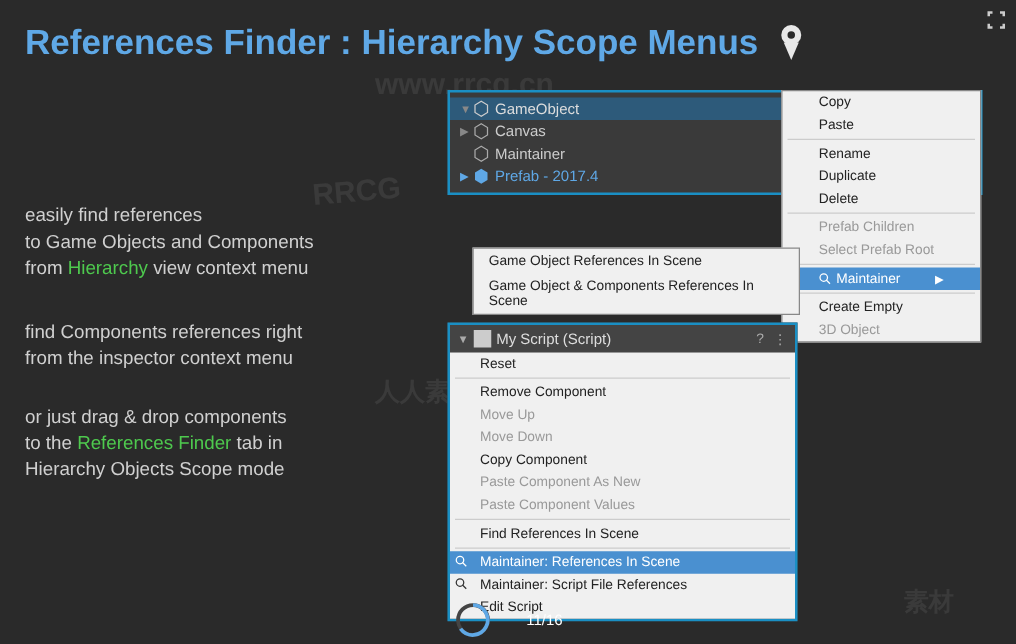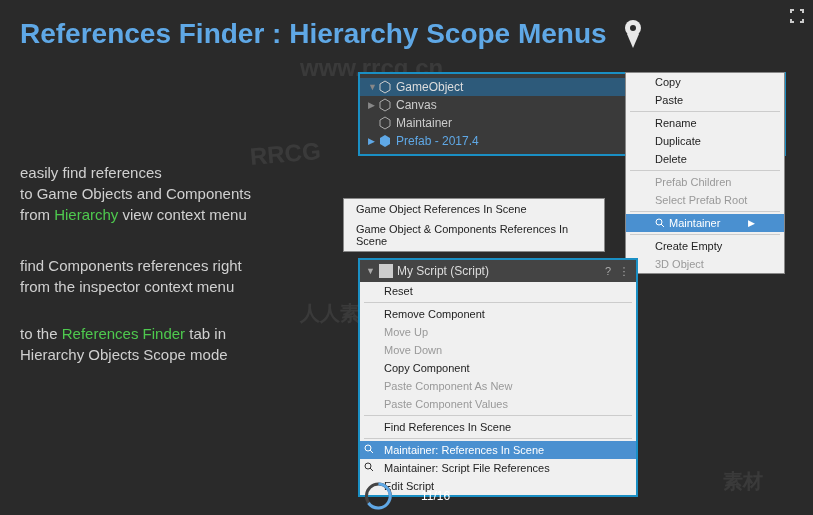--- a/index.html
+++ b/index.html
@@ -37,21 +37,21 @@
   
   .ctx-menu1 { position: absolute; top: 72px; right: 28px; width: 160px; background: #f0f0f0; border: 1px solid #888; font-size: 11px; }
   .ctx-item { padding: 3px 29px; color: #222; cursor: default; }
   .ctx-item.disabled { color: #999; }
   .ctx-item.highlighted { background: #4a90d0; color: #fff; display: flex; align-items: center; }
   .ctx-sep { height: 1px; background: #ccc; margin: 2px 4px; }
   .search-icon-sm { width: 10px; height: 10px; margin-right: 4px; }
   .arrow-right { margin-left: auto; font-size: 9px; }
   
   
-  .submenu { position: absolute; top: 198px; left: 343px; width: 262px; background: #f0f0f0; border: 1px solid #888; font-size: 11px; }
+  .submenu { position: absolute; top: 198px; left: 378px; width: 262px; background: #f0f0f0; border: 1px solid #888; font-size: 11px; }
   .submenu .ctx-item { padding: 4px 12px; }
   
   
   .inspector-panel { position: absolute; top: 258px; left: 358px; width: 280px; border: 2px solid #1a8fc4; background: #3a3a3a; }
   .inspector-header { display: flex; align-items: center; padding: 4px 6px; background: #444; color: #ddd; font-size: 12px; }
   .inspector-header .script-icon { width: 14px; height: 14px; margin-right: 4px; background: #ccc; }
   .inspector-header .arrow { margin-right: 4px; font-size: 9px; color: #aaa; }
   .inspector-header .spacer { flex: 1; }
   .inspector-header .help-icon, .inspector-header .menu-icon { width: 12px; height: 12px; margin-left: 4px; color: #aaa; font-size: 11px; text-align: center; }
   
@@ -98,20 +98,21 @@
   <div>to Game Objects and Components</div>
   <div><span>from </span><span class="highlight-green">Hierarchy</span><span> view context menu</span></div>
 </div>
 
 <div class="desc desc2">
   <div>find Components references right</div>
   <div>from the inspector context menu</div>
 </div>
 
 <div class="desc desc3">
+  <div>or just drag &amp; drop components</div>
   <div><span>to the </span><span class="highlight-green">References Finder</span><span> tab in</span></div>
   <div>Hierarchy Objects Scope mode</div>
 </div>
 
 <div class="hierarchy-panel">
   <div class="hierarchy-list">
     <div class="h-item selected">
       <span class="arrow">▼</span>
       <span class="icon cube-icon"><svg viewBox="0 0 14 14">
             <path d="M7 1l5 3v6l-5 3-5-3V4l5-3z" fill="none" stroke="#ccc" stroke-width="1"></path>

